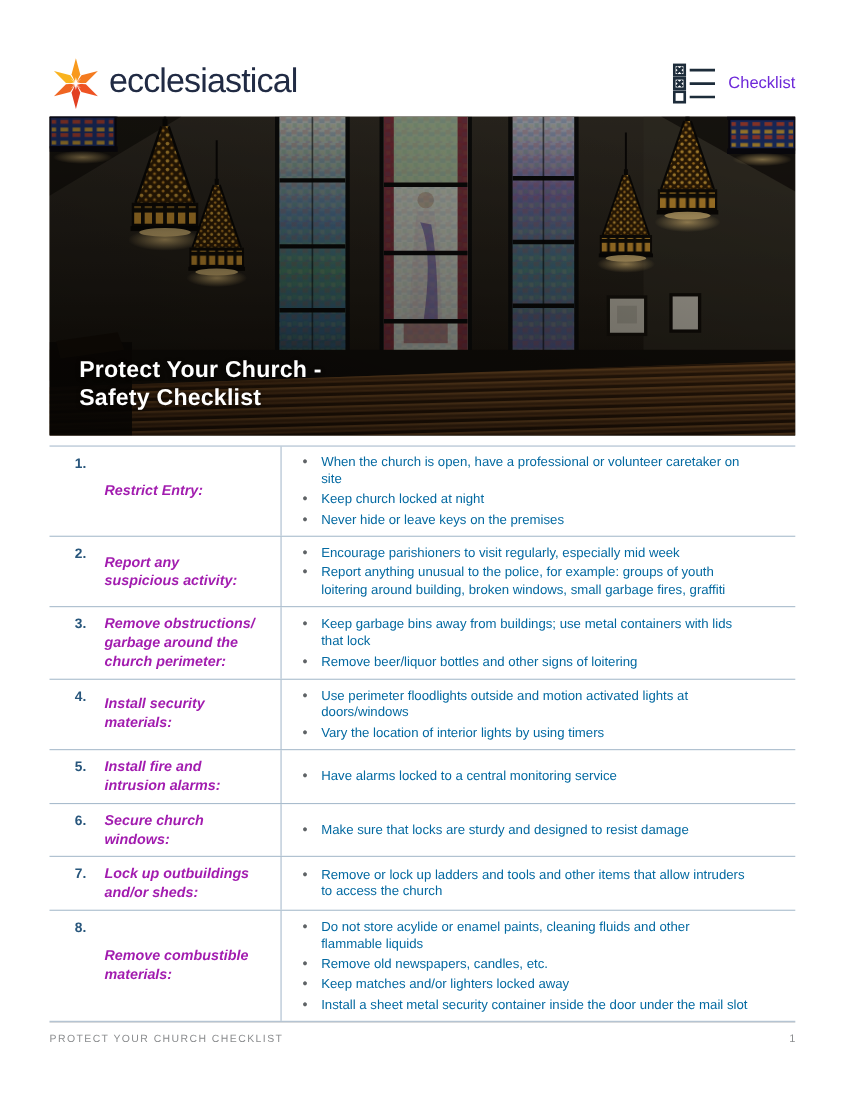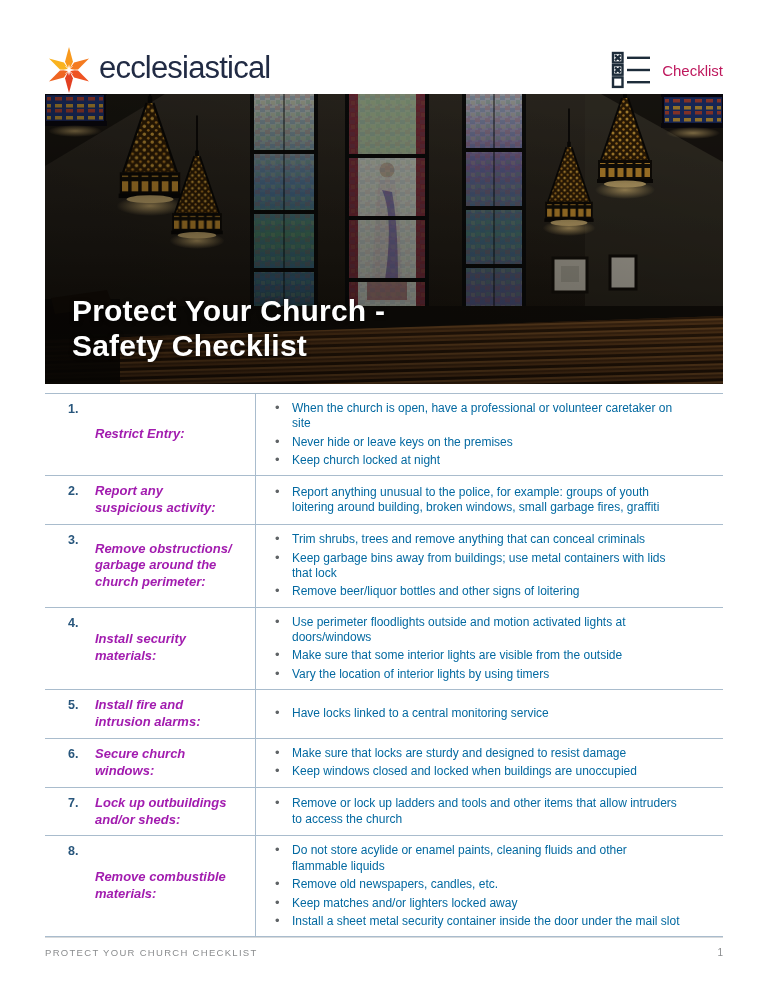--- a/index.html
+++ b/index.html
@@ -16,31 +16,31 @@
     display: flex; justify-content: space-between; align-items: center;
   }
   .logo { display: flex; align-items: center; gap: 6px; }
   .logo svg { width: 48px; height: 48px; display: block; }
   .logo-word {
     font-size: 31px; color: #212b44; letter-spacing: -0.8px; font-weight: normal;
     position: relative; top: -2px;
   }
   .doc-type { display: flex; align-items: center; gap: 11px; }
   .doc-type svg { width: 40px; height: 38px; display: block; }
-  .doc-type-label { font-size: 15px; color: #be185d; }
+  .doc-type-label { font-size: 15px; color: #6d28d9; }
 
   
   .hero {
     margin: 0 45px; height: 290px; position: relative; overflow: hidden;
     background: #241d15; flex: none;
   }
   .hero > svg.scene { position: absolute; inset: 0; width: 100%; height: 100%; }
   .hero-title {
     position: absolute; left: 27px; bottom: 21px; color: #ffffff;
-    font-size: 30px; font-weight: bold; line-height: 1.17;
+    font-size: 21px; font-weight: bold; line-height: 1.17;
     text-shadow: 0 1px 4px rgba(0,0,0,0.55); letter-spacing: 0.2px;
   }
 
   
   .content { margin: 0 45px; }
   .section-title {
     margin-top: 13px; font-size: 15px; font-weight: bold; color: #28567c;
     letter-spacing: 0.6px;
   }
   .check-table { margin-top: 9px; border-top: 1px solid #a9bccd; }
@@ -267,78 +267,76 @@
 
   <div class="content">
     <div class="check-table">
         <div class="check-row">
           <div class="cell-left">
             <span class="num">1.</span>
             <span class="lbl">Restrict Entry:</span>
           </div>
           <ul class="cell-right">
             <li>When the church is open, have a professional or volunteer caretaker on site</li>
+            <li>Keep church locked at night</li>
             <li>Never hide or leave keys on the premises</li>
-            <li>Keep church locked at night</li>
           </ul>
         </div>
         <div class="check-row">
           <div class="cell-left">
             <span class="num">2.</span>
             <span class="lbl">Report any
 suspicious activity:</span>
           </div>
           <ul class="cell-right">
+            <li>Encourage parishioners to visit regularly, especially mid week</li>
             <li>Report anything unusual to the police, for example: groups of youth loitering around building, broken windows, small garbage fires, graffiti</li>
           </ul>
         </div>
         <div class="check-row">
           <div class="cell-left">
             <span class="num">3.</span>
             <span class="lbl">Remove obstructions/
 garbage around the
 church perimeter:</span>
           </div>
           <ul class="cell-right">
-            <li>Trim shrubs, trees and remove anything that can conceal criminals</li>
             <li>Keep garbage bins away from buildings; use metal containers with lids that lock</li>
             <li>Remove beer/liquor bottles and other signs of loitering</li>
           </ul>
         </div>
         <div class="check-row">
           <div class="cell-left">
             <span class="num">4.</span>
             <span class="lbl">Install security
 materials:</span>
           </div>
           <ul class="cell-right">
             <li>Use perimeter floodlights outside and motion activated lights at doors/windows</li>
-            <li>Make sure that some interior lights are visible from the outside</li>
             <li>Vary the location of interior lights by using timers</li>
           </ul>
         </div>
         <div class="check-row">
           <div class="cell-left">
             <span class="num">5.</span>
             <span class="lbl">Install fire and
 intrusion alarms:</span>
           </div>
           <ul class="cell-right">
-            <li>Have locks linked to a central monitoring service</li>
+            <li>Have alarms locked to a central monitoring service</li>
           </ul>
         </div>
         <div class="check-row">
           <div class="cell-left">
             <span class="num">6.</span>
             <span class="lbl">Secure church
 windows:</span>
           </div>
           <ul class="cell-right">
             <li>Make sure that locks are sturdy and designed to resist damage</li>
-            <li>Keep windows closed and locked when buildings are unoccupied</li>
           </ul>
         </div>
         <div class="check-row">
           <div class="cell-left">
             <span class="num">7.</span>
             <span class="lbl">Lock up outbuildings
 and/or sheds:</span>
           </div>
           <ul class="cell-right">
             <li>Remove or lock up ladders and tools and other items that allow intruders to access the church</li>

